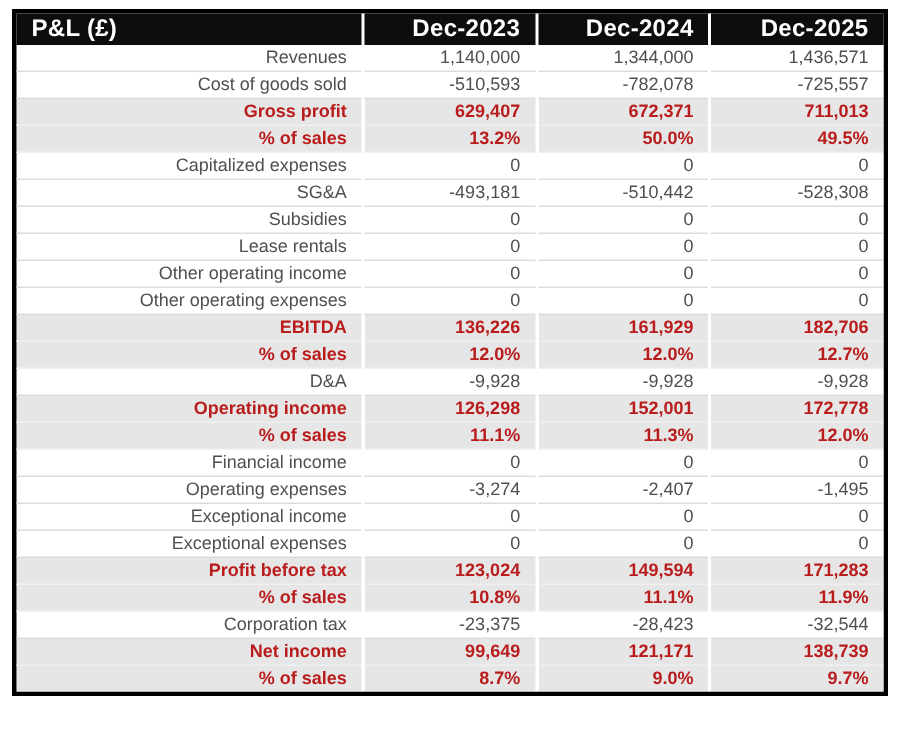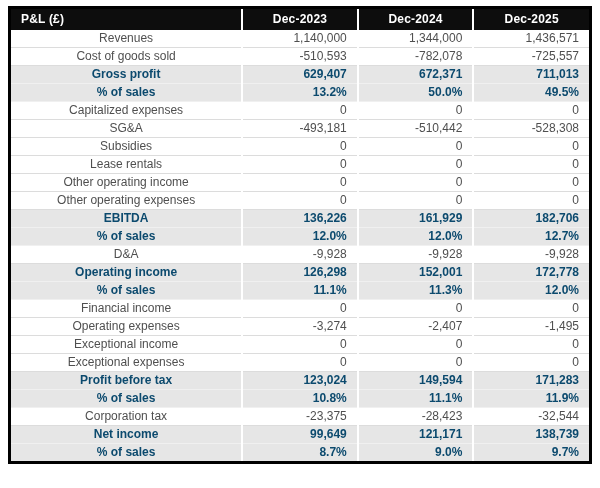--- a/index.html
+++ b/index.html
@@ -20,41 +20,41 @@
     font-size:12px;
   }
   col.c-label{width:40%;}
   col.c-val{width:20%;}
   thead th{
     background:#0d0d0d;
     color:#ffffff;
     font-weight:700;
     padding:4px 10px;
     line-height:13px;
-    font-size:12px;
+    font-size:16px;
     letter-spacing:0.2px;
   }
   thead th.title{text-align:left;}
-  thead th.num{text-align:center;border-left:2px solid #ffffff;}
+  thead th.num{text-align:right;border-left:2px solid #ffffff;}
   tbody td{
     padding:2px 10px;
     line-height:13px;
     white-space:nowrap;
     overflow:hidden;
   }
   tbody tr.row td{
     color:#4f4f4f;
     border-bottom:1px solid #dcdcdc;
     background:#ffffff;
   }
-  tbody td.label{text-align:center;}
+  tbody td.label{text-align:right;}
   tbody td.num{text-align:right;border-left:2px solid #ffffff;}
   tbody tr.emphasis td{
     background:#e6e6e6;
-    color:#0c4a6e;
+    color:#b91c1c;
     font-weight:700;
     border-bottom:1px solid #f0f0f0;
   }
   tbody tr:last-child td{border-bottom:none;}
 </style>
 </head>
 <body>
 
 <div class="frame">
   <table>

